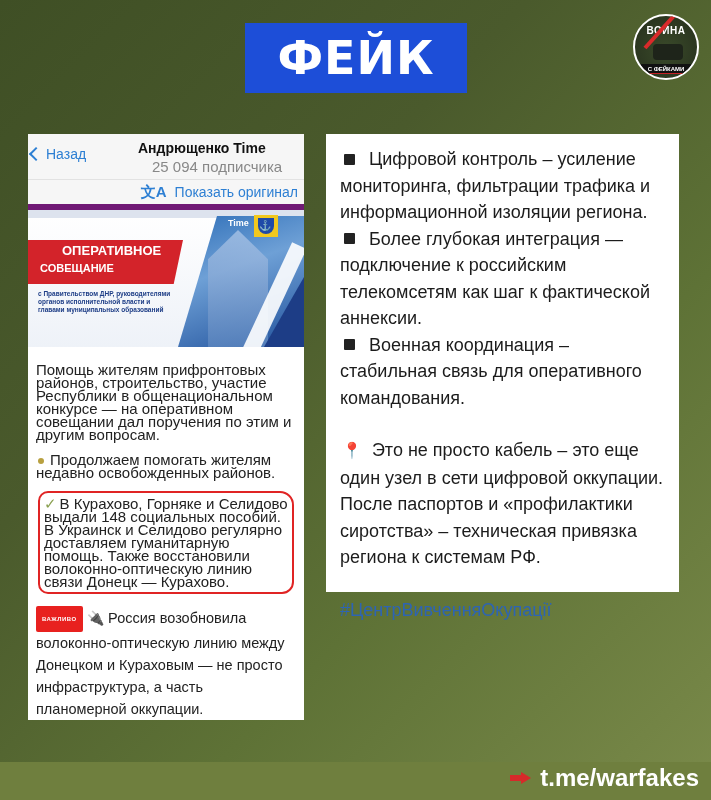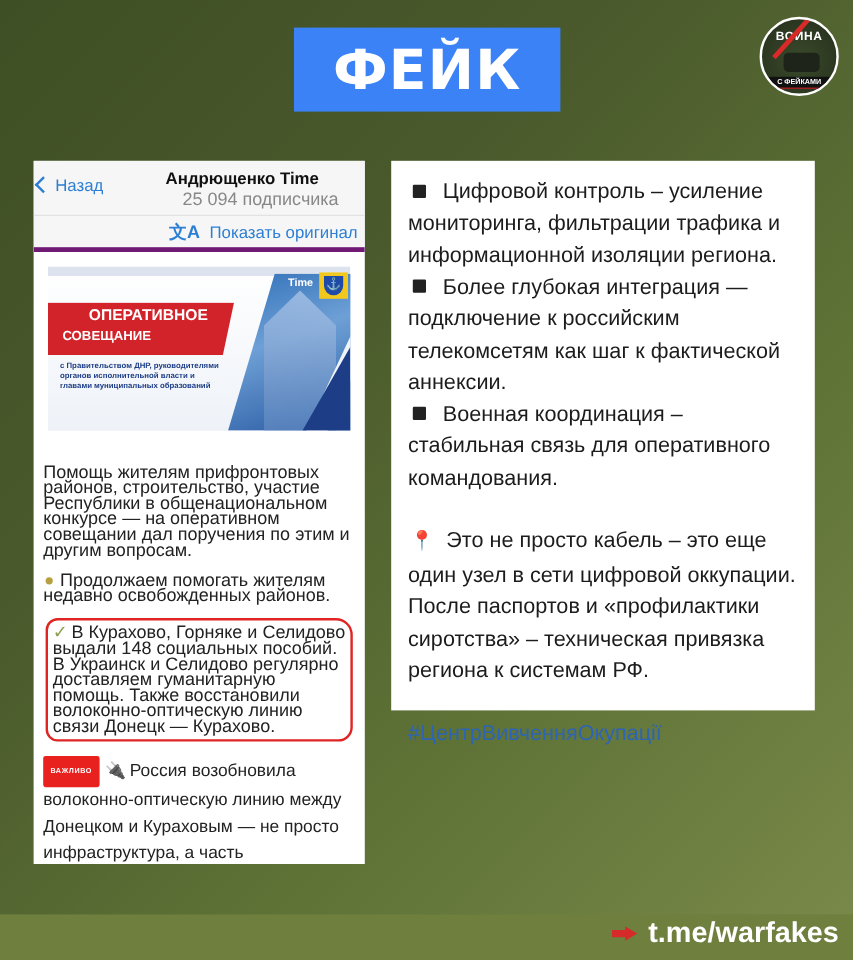--- a/index.html
+++ b/index.html
@@ -8,21 +8,21 @@
     font-family: "Liberation Sans", sans-serif;
     background: linear-gradient(135deg, #3f4f25 0%, #4a5a2c 35%, #5e7236 65%, #7a8a4a 100%);
     position: relative;
   }
   .bottom-strip {
     position: absolute; left: 0; right: 0; top: 762px; height: 38px;
     background: #6f7f3e;
   }
   .fake-banner {
     position: absolute; left: 245px; top: 23px; width: 222px; height: 70px;
-    background: #3b82f6;
+    background: #1d4ed8;
     display: flex; align-items: center; justify-content: center;
   }
   .fake-banner span {
     color: #ffffff; font-weight: bold; font-size: 46px; letter-spacing: 1px;
     font-family: "DejaVu Sans", sans-serif;
   }
   .logo {
     position: absolute; left: 633px; top: 14px; width: 66px; height: 66px;
     border-radius: 50%; border: 2px solid #ffffff;
     background: radial-gradient(circle at 50% 55%, #3a4a2a 0%, #2b3620 70%);
@@ -67,27 +67,27 @@
   .channel-title {
     position: absolute; left: 100px; right: 0; top: 6px; text-align: left;
     font-weight: bold; font-size: 14px; color: #111; padding-left: 10px;
   }
   .channel-subs {
     position: absolute; left: 124px; top: 24px; font-size: 15px; color: #888;
   }
   .translate-row {
     height: 30px; background: #f6f6f6; display: flex; align-items: center;
     justify-content: flex-end; padding-right: 6px; color: #2d7fd3; font-size: 14px;
-    border-bottom: 4px solid #701a75;
+    border-bottom: 6px solid #701a75;
   }
   .translate-row .tr-icon {
     font-size: 15px; margin-right: 8px; color: #2d7fd3; font-weight: bold;
   }
   .promo-image {
-    position: relative; height: 137px; margin: 12px;
+    position: relative; height: 137px; margin: 0;
     background: linear-gradient(180deg, #ffffff 0%, #eef2f8 100%);
     overflow: hidden;
   }
   .promo-image .topbar {
     position: absolute; left: 0; top: 0; right: 0; height: 8px; background: #dde3ee;
   }
   .promo-image .photo-a {
     position: absolute; left: 150px; top: 6px; width: 130px; height: 131px;
     background: linear-gradient(160deg, #2f6fb8 0%, #6ea0d6 40%, #1f4f9a 100%);
     clip-path: polygon(30% 0, 100% 0, 100% 100%, 0 100%);

